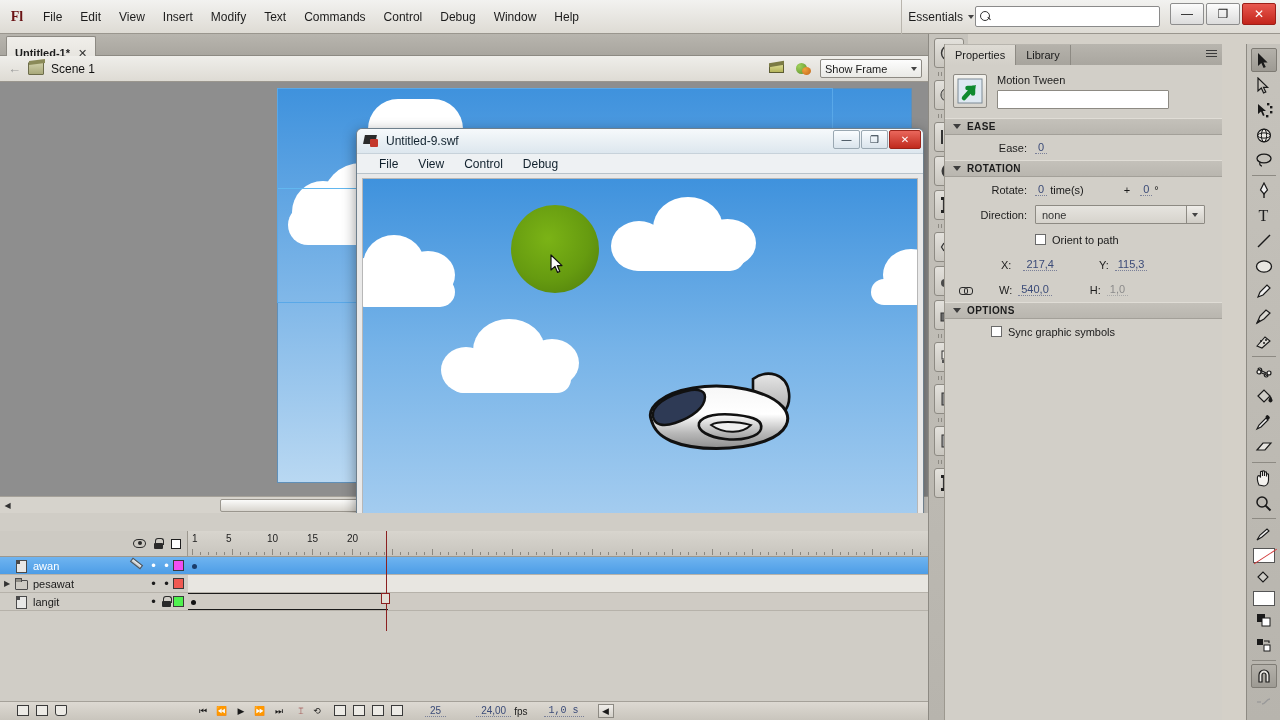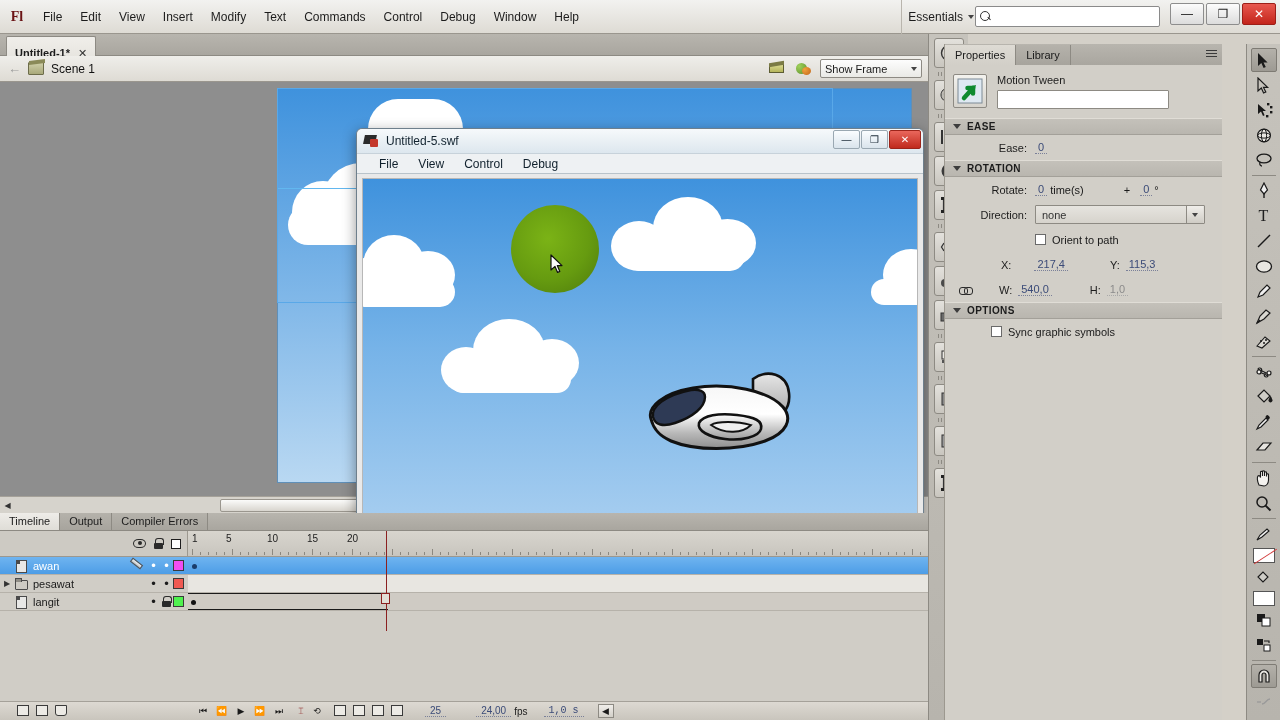--- a/index.html
+++ b/index.html
@@ -397,21 +397,21 @@
 
   <div class="stage-hsb">
     <div class="arrow">◀</div>
     <div class="thumb"></div>
     <div class="arrow" style="position:absolute;right:0;">▶</div>
   </div>
 
   <div class="swfwin">
     <div class="swf-title">
       <span class="swf-icon"></span>
-      <span class="swf-title-text">Untitled-5.swf</span>
+      <span class="swf-title-text">Untitled-9.swf</span>
       <div class="swf-wbtns">
         <div class="swf-wbtn">—</div>
         <div class="swf-wbtn">❐</div>
         <div class="swf-wbtn close">✕</div>
       </div>
     </div>
     <div class="swf-menu">
       <span>File</span>
       <span>View</span>
       <span>Control</span>
@@ -477,25 +477,20 @@
         <path d="M70 58 C76 54 96 54 110 58 C102 66 84 68 70 58 Z" fill="#efefef" stroke="#111" stroke-width="1.8"></path>
       </svg>
 
       <svg class="cursor-arrow" style="left:187px;top:75px;" viewBox="0 0 13 20">
         <path d="M1,1 L1,16 L5,12.4 L7.6,18.4 L9.8,17.4 L7.3,11.6 L12,11.6 Z" fill="#fbfbfb" stroke="#111" stroke-width="1.2" stroke-linejoin="round"></path>
       </svg>
     </div>
   </div>
 
   <div class="btm">
-    <div class="btm-tabs">
-      <div class="btm-tab active">Timeline</div>
-      <div class="btm-tab">Output</div>
-      <div class="btm-tab">Compiler Errors</div>
-    </div>
 
     <div class="tl">
 
       <div class="layerhead">
         <span class="eye-i"></span>
         <span class="lock-i"></span>
         <span class="sq-i"></span>
       </div>
 
       <div class="ruler">
@@ -847,21 +842,21 @@
     </div>
     <div class="prop-row">
       <span style="width:72px;"></span>
       <span class="cbx" style="margin-left:8px;"></span>
       <span>Orient to path</span>
     </div>
 
     <div class="prop-row">
       <span style="width:46px;"></span>
       <span class="lab">X:</span>
-      <span class="prop-val" style="margin-left:23px;">217,4</span>
+      <span class="prop-val" style="margin-left:12px;">217,4</span>
       <span class="lab" style="margin-left:42px;">Y:</span>
       <span class="prop-val" style="margin-left:6px;">115,3</span>
     </div>
     <div class="prop-row">
       <span class="link-i" style="margin-left:4px;"></span>
       <span style="width:26px;"></span>
       <span class="lab">W:</span>
       <span class="prop-val" style="margin-left:6px;">540,0</span>
       <span class="lab" style="margin-left:38px;">H:</span>
       <span class="prop-val dim" style="margin-left:6px;">1,0</span>

